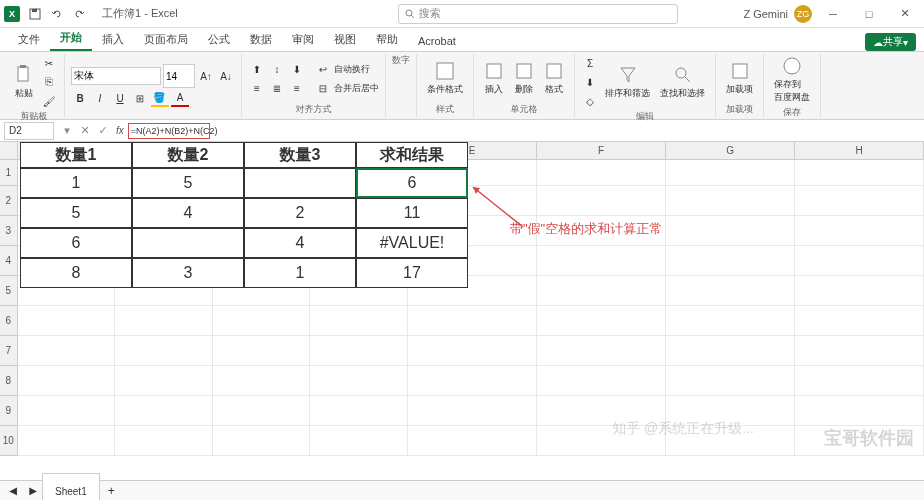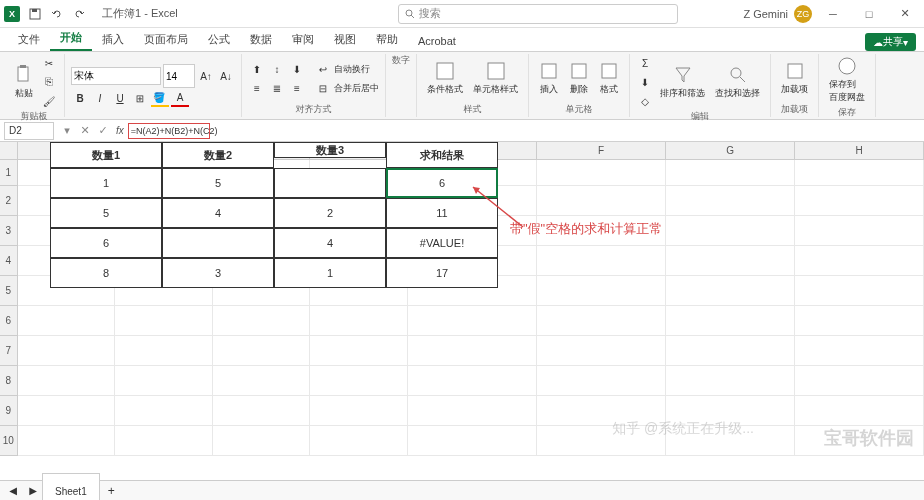--- a/index.html
+++ b/index.html
@@ -47,21 +47,21 @@
 
 .grid-area { position: relative; height: 338px; overflow: hidden; }
 .col-headers { display: flex; height: 18px; background: #f0f0f0; border-bottom: 1px solid #ccc; }
 .corner { width: 20px; border-right: 1px solid #ccc; background: #f0f0f0; }
 .col-h { text-align: center; font-size: 10px; color: #555; border-right: 1px solid #ccc; line-height: 18px; }
 .grid-body { position: relative; }
 .grid-row { display: flex; }
 .row-h { width: 20px; background: #f0f0f0; border-right: 1px solid #ccc; border-bottom: 1px solid #ccc; text-align: center; font-size: 10px; color: #555; display: flex; align-items: center; justify-content: center; }
 .cell { border-right: 1px solid #e8e8e8; border-bottom: 1px solid #e8e8e8; font-size: 11px; display: flex; align-items: center; justify-content: center; }
 .data-area { position: absolute; top: 0; left: 20px; }
-.dcell { position: absolute; border: 1px solid #333; display: flex; align-items: center; justify-content: center; font-size: 11px; background: #fff; margin-left: 30px; }
+.dcell { position: absolute; border: 1px solid #333; display: flex; align-items: center; justify-content: center; font-size: 16px; background: #fff; }
 .dcell.header { font-weight: bold; }
 .sel-cell { border: 2px solid #107c41 !important; z-index: 5; }
 
 
 .annotation { position: absolute; color: #d84747; font-size: 13px; }
 
 
 .sheet-bar { height: 20px; border-top: 1px solid #ccc; display: flex; align-items: center; padding: 0 4px; background: #f8f8f8; }
 .sheet-nav { display: flex; gap: 2px; }
 .sheet-tab { padding: 12px 12px; background: #fff; border: 1px solid #ccc; border-bottom: none; font-size: 10px; }
@@ -204,26 +204,20 @@
   </div>
 
   <div class="ribbon-group">
     <div class="ribbon-group-content">
       <div class="ribbon-btn-lg">
           <svg class="icon" viewBox="0 0 20 20">
             <rect x="2" y="2" width="16" height="16" fill="#fff" stroke="#888"></rect>
           </svg>
           <span class="lbl">条件格式</span>
         </div>
-      <div class="ribbon-btn-lg">
-          <svg class="icon" viewBox="0 0 20 20">
-            <rect x="2" y="2" width="16" height="16" fill="#fff" stroke="#888"></rect>
-          </svg>
-          <span class="lbl">单元格样式</span>
-        </div>
     </div>
     <div class="ribbon-group-label">样式</div>
   </div>
 
   <div class="ribbon-group">
     <div class="ribbon-group-content">
       <div class="ribbon-btn-lg">
           <svg class="icon" viewBox="0 0 20 20">
             <rect x="3" y="3" width="14" height="14" fill="#fff" stroke="#888"></rect>
           </svg>
@@ -424,21 +418,21 @@
         <div class="cell" style="width: 112px; height: 30px;"></div>
         <div class="cell" style="width: 148px; height: 30px;"></div>
         <div class="cell" style="width: 148px; height: 30px;"></div>
         <div class="cell" style="width: 148px; height: 30px;"></div>
         <div class="cell" style="width: 148px; height: 30px;"></div>
       </div>
     </div>
   <div class="data-area" id="data-area">
       <div class="dcell header" style="left: 0px; top: 0px; width: 112px; height: 26px;">数量1</div>
       <div class="dcell header" style="left: 112px; top: 0px; width: 112px; height: 26px;">数量2</div>
-      <div class="dcell header" style="left: 224px; top: 0px; width: 112px; height: 16px;">数量3</div>
+      <div class="dcell header" style="left: 224px; top: 0px; width: 112px; height: 26px;">数量3</div>
       <div class="dcell header" style="left: 336px; top: 0px; width: 112px; height: 26px;">求和结果</div>
       <div class="dcell" style="left: 0px; top: 26px; width: 112px; height: 30px;">1</div>
       <div class="dcell" style="left: 112px; top: 26px; width: 112px; height: 30px;">5</div>
       <div class="dcell" style="left: 224px; top: 26px; width: 112px; height: 30px;"></div>
       <div class="dcell sel-cell" style="left: 336px; top: 26px; width: 112px; height: 30px;">6</div>
       <div class="dcell" style="left: 0px; top: 56px; width: 112px; height: 30px;">5</div>
       <div class="dcell" style="left: 112px; top: 56px; width: 112px; height: 30px;">4</div>
       <div class="dcell" style="left: 224px; top: 56px; width: 112px; height: 30px;">2</div>
       <div class="dcell" style="left: 336px; top: 56px; width: 112px; height: 30px;">11</div>
       <div class="dcell" style="left: 0px; top: 86px; width: 112px; height: 30px;">6</div>

